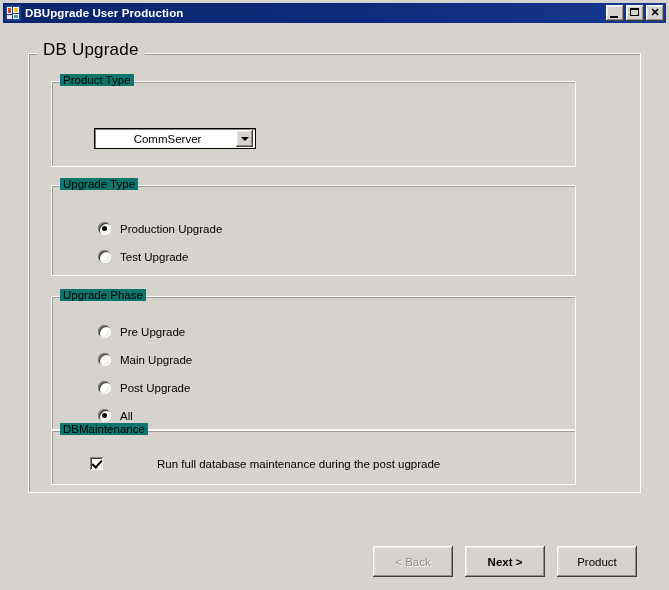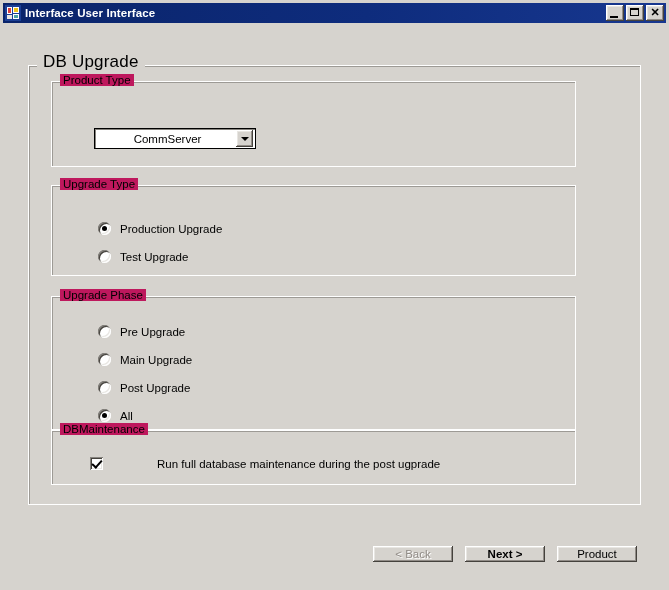--- a/index.html
+++ b/index.html
@@ -116,32 +116,32 @@
     background: transparent;
   }
   .group::before {
     
     content: "";
   }
   .group > .legend {
     position: absolute;
     top: -8px;
     left: 8px;
-    background: #be185d;
+    background: #0f766e;
     padding: 0 3px;
     font-size: 11.5px;
     color: #000000;
     white-space: nowrap;
     font-family: "Liberation Sans", sans-serif;
   }
 
   
   #outer-group {
     left: 25px;
-    top: 42px;
+    top: 30px;
     width: 613px;
     height: 440px;
     border: 1px solid #ffffff;
     box-shadow: inset 1px 1px 0 #9d9a95;
   }
   #outer-legend {
     position: absolute;
     top: -14px;
     left: 8px;
     background: #d6d3ce;
@@ -276,21 +276,21 @@
     color: #000000;
     margin-left: 9px;
     white-space: nowrap;
     font-family: "Liberation Sans", sans-serif;
   }
 
   
   .btn {
     position: absolute;
     box-sizing: border-box;
-    height: 16px;
+    height: 31px;
     background: #d6d3ce;
     box-shadow: inset -1px -1px 0 #45423d, inset 1px 1px 0 #ffffff,
                 inset -2px -2px 0 #918c87, inset 2px 2px 0 #e8e6e2;
     font-size: 11.5px;
     color: #000000;
     display: flex;
     align-items: center;
     justify-content: center;
     cursor: default;
     font-family: "Liberation Sans", sans-serif;
@@ -350,21 +350,21 @@
 
   <div id="titlebar">
     <div id="title-icon">
       <div class="icon-frame">
         <div class="icon-pane-a"></div>
         <div class="icon-pane-b"></div>
         <div class="icon-pane-c"></div>
         <div class="icon-pane-d"></div>
       </div>
     </div>
-    <div id="title-text">Interface User Interface</div>
+    <div id="title-text">DBUpgrade User Production</div>
     <div id="win-buttons">
       <div class="win-btn">
         <span class="glyph-min"></span>
       </div>
       <div class="win-btn">
         <span class="glyph-max"></span>
       </div>
       <div class="win-btn">
         <span class="glyph-close">✕</span>
       </div>

